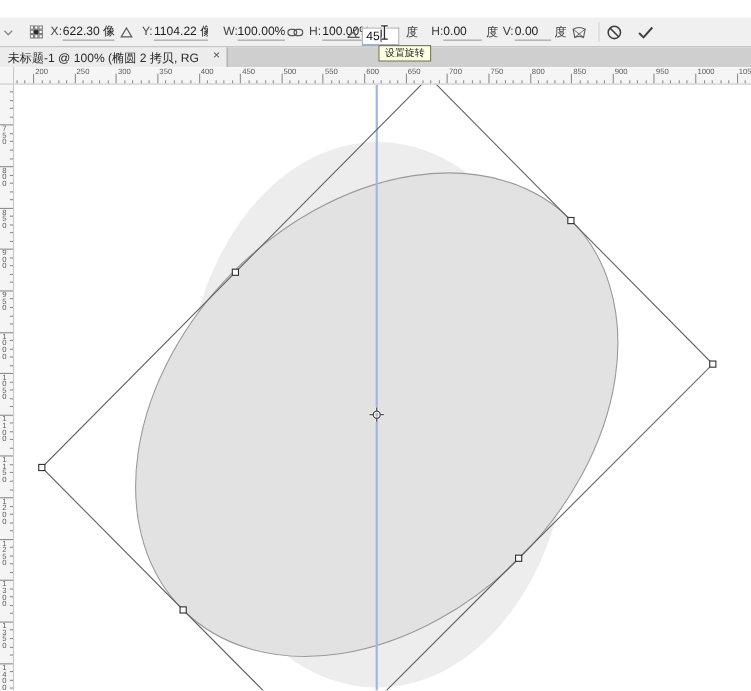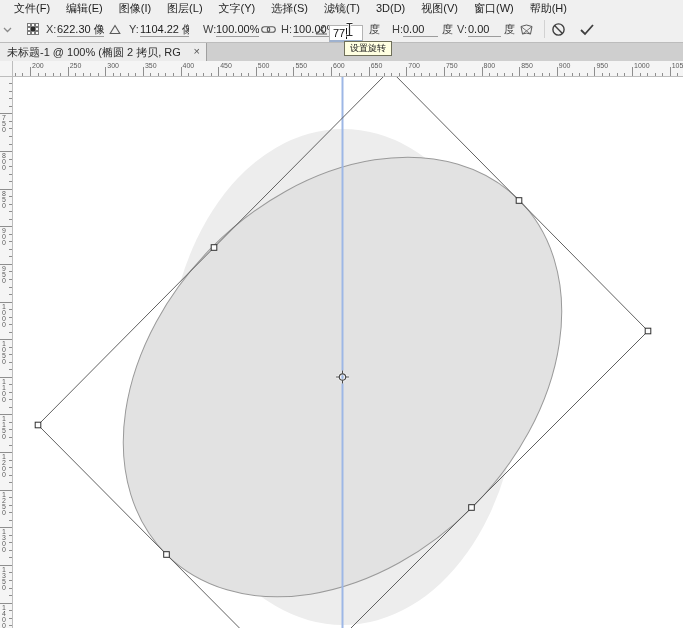--- a/index.html
+++ b/index.html
@@ -50,33 +50,20 @@
 
   
   .canvas-area{position:absolute;left:13px;top:77px;width:670px;height:551px;background:#fff;}
   svg{display:block;}
 </style>
 </head>
 <body>
 
 <div class="app">
 
-  <div class="menu-bar">
-      <span class="menu-item">文件(F)</span>
-      <span class="menu-item">编辑(E)</span>
-      <span class="menu-item">图像(I)</span>
-      <span class="menu-item">图层(L)</span>
-      <span class="menu-item">文字(Y)</span>
-      <span class="menu-item">选择(S)</span>
-      <span class="menu-item">滤镜(T)</span>
-      <span class="menu-item">3D(D)</span>
-      <span class="menu-item">视图(V)</span>
-      <span class="menu-item">窗口(W)</span>
-      <span class="menu-item">帮助(H)</span>
-    </div>
 
   <div class="options-bar">
     <span class="ob icon-btn" style="left:3px;top:1px">
       <svg width="9" height="6">
           <polyline points="1,1 4.5,4.5 8,1" fill="none" stroke="#8a8a8a" stroke-width="1.3"></polyline>
         </svg>
     </span>
     <span class="ob icon-btn" style="left:27px">
       <svg width="13" height="13">
         <g fill="#fdfdfd" stroke="#7a7a7a" stroke-width="1">
@@ -120,21 +107,21 @@
     <span class="ob" style="left:293px">
         <span class="field" style="width:43px">100.00%</span>
       </span>
 
     <span class="ob icon-btn" style="left:315px">
       <svg width="13" height="13">
         <path d="M1 11 H12 M1 11 L10 2.5 M8.6 11 A7.6 7.6 0 0 0 6.4 5.8" fill="none" stroke="#5a5a5a" stroke-width="1.1"></path>
       </svg>
     </span>
     <span class="ob" style="left:329px;top:4px">
-      <span class="rot-field" style="width:34px"><span>77</span><span class="caret"></span></span>
+      <span class="rot-field" style="width:34px"><span>45</span><span class="caret"></span></span>
     </span>
     <span class="ob ob-label" style="left:369px">度</span>
 
     <span style="position:absolute;left:345px;top:6px;z-index:60">
       <svg width="9" height="15">
         <g stroke="#fff" stroke-width="3" fill="none">
             <path d="M1.5 1.5 H7.5 M4.5 1.5 V13.5 M1.5 13.5 H7.5"></path>
           </g>
         <g stroke="#2c2c2c" stroke-width="1.2" fill="none">
             <path d="M1.5 1.5 H7.5 M4.5 1.5 V13.5 M1.5 13.5 H7.5"></path>

